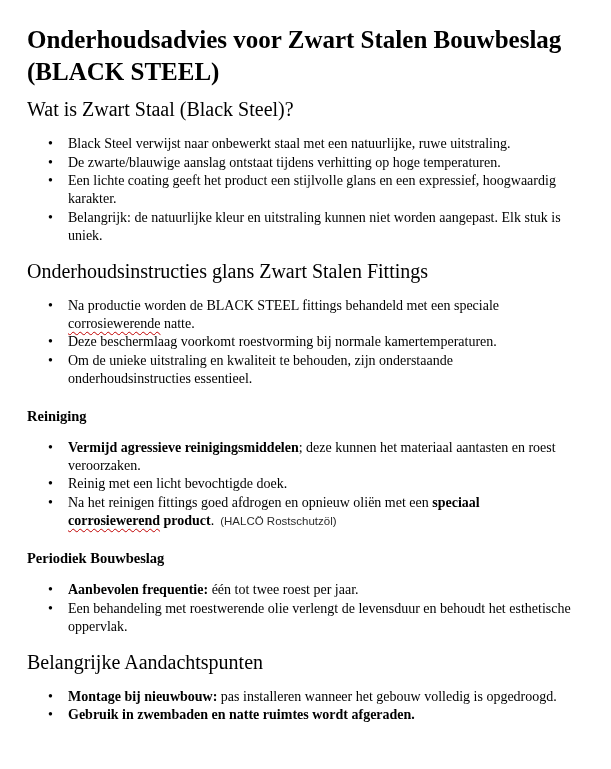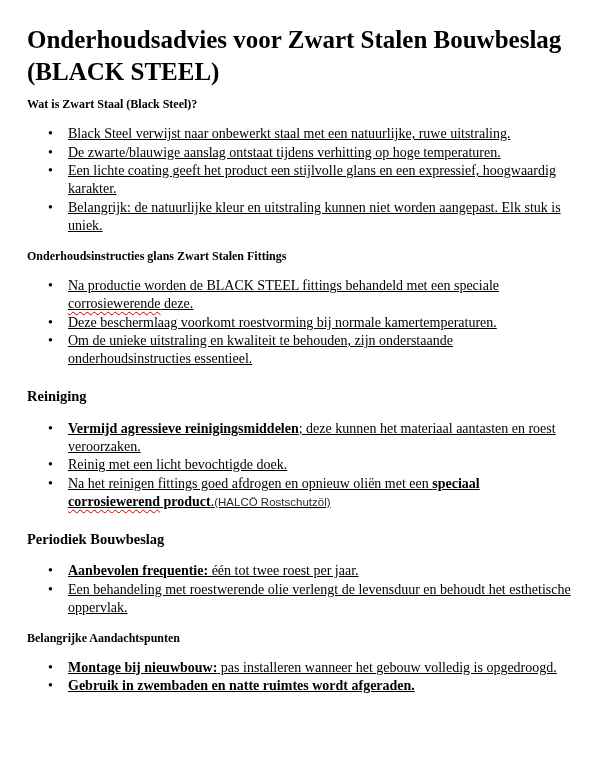--- a/index.html
+++ b/index.html
@@ -14,36 +14,35 @@
     overflow: hidden;
   }
   h1 {
     font-size: 25px;
     line-height: 1.26;
     font-weight: bold;
     margin: 0 0 10px 0;
     max-width: 560px;
   }
   h2 {
-    font-size: 12px;
+    font-size: 20px;
     line-height: 1.2;
-    font-weight: bold;
+    font-weight: normal;
     margin: 8px 0 8px 0;
   }
   h3 {
     font-size: 14.5px;
     line-height: 1.2;
     font-weight: bold;
     margin: 20px 0 6px 0;
   }
   ul {
     list-style: none;
     margin: 14px 0 14px 0;
     padding: 0 0 0 41px;
-    text-decoration: underline;
   }
   li {
     position: relative;
     font-size: 14px;
     line-height: 18px;
     margin: 0 0 0.5px 0;
     max-width: 505px;
   }
   li::before {
     content: "\2022";
@@ -57,40 +56,41 @@
     text-decoration: underline;
     text-decoration-style: wavy;
     text-decoration-color: #c00000;
     text-decoration-thickness: 1px;
     text-underline-offset: 3px;
   }
   .note {
     font-family: "Liberation Sans", "DejaVu Sans", sans-serif;
     font-size: 11.5px;
     color: #2b2b2b;
+    margin-left: 6px;
   }
 </style>
 </head>
 <body>
 
 <div class="page">
 
   <h1>Onderhoudsadvies voor Zwart Stalen Bouwbeslag (BLACK STEEL)</h1>
 
   <h2>Wat is Zwart Staal (Black Steel)?</h2>
   <ul>
     <li><span>Black Steel verwijst naar onbewerkt staal met een natuurlijke, ruwe uitstraling.</span></li>
     <li><span>De zwarte/blauwige aanslag ontstaat tijdens verhitting op hoge temperaturen.</span></li>
     <li><span>Een lichte coating geeft het product een stijlvolle glans en een expressief, hoogwaardig karakter.</span></li>
     <li><span>Belangrijk: de natuurlijke kleur en uitstraling kunnen niet worden aangepast. Elk stuk is uniek.</span></li>
   </ul>
 
   <h2>Onderhoudsinstructies glans Zwart Stalen Fittings</h2>
   <ul>
-    <li><span>Na productie worden de BLACK STEEL fittings behandeld met een speciale </span><span class="misspelled">corrosiewerende</span><span> deze.</span></li>
+    <li><span>Na productie worden de BLACK STEEL fittings behandeld met een speciale </span><span class="misspelled">corrosiewerende</span><span> natte.</span></li>
     <li><span>Deze beschermlaag voorkomt roestvorming bij normale kamertemperaturen.</span></li>
     <li><span>Om de unieke uitstraling en kwaliteit te behouden, zijn onderstaande onderhoudsinstructies essentieel.</span></li>
   </ul>
 
   <h3>Reiniging</h3>
   <ul>
     <li><span class="b">Vermijd agressieve reinigingsmiddelen</span><span>; deze kunnen het materiaal aantasten en roest veroorzaken.</span></li>
     <li><span>Reinig met een licht bevochtigde doek.</span></li>
     <li><span>Na het reinigen fittings goed afdrogen en opnieuw oliën met een </span><span class="b">speciaal </span><span class="b misspelled">corrosiewerend</span><span class="b"> product</span><span>.</span><span class="note">(HALCÖ Rostschutzöl)</span></li>
   </ul>

